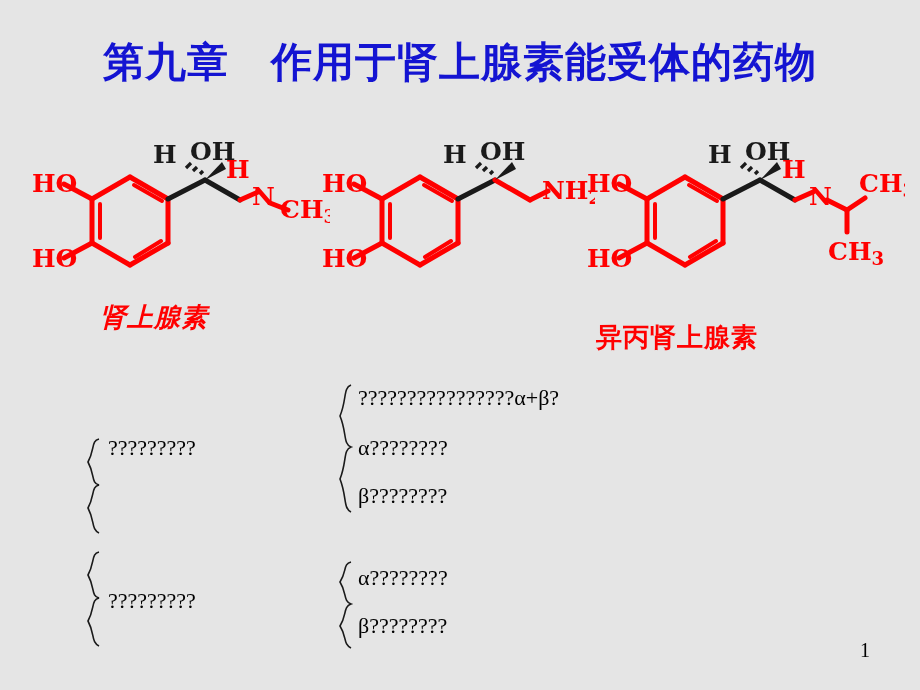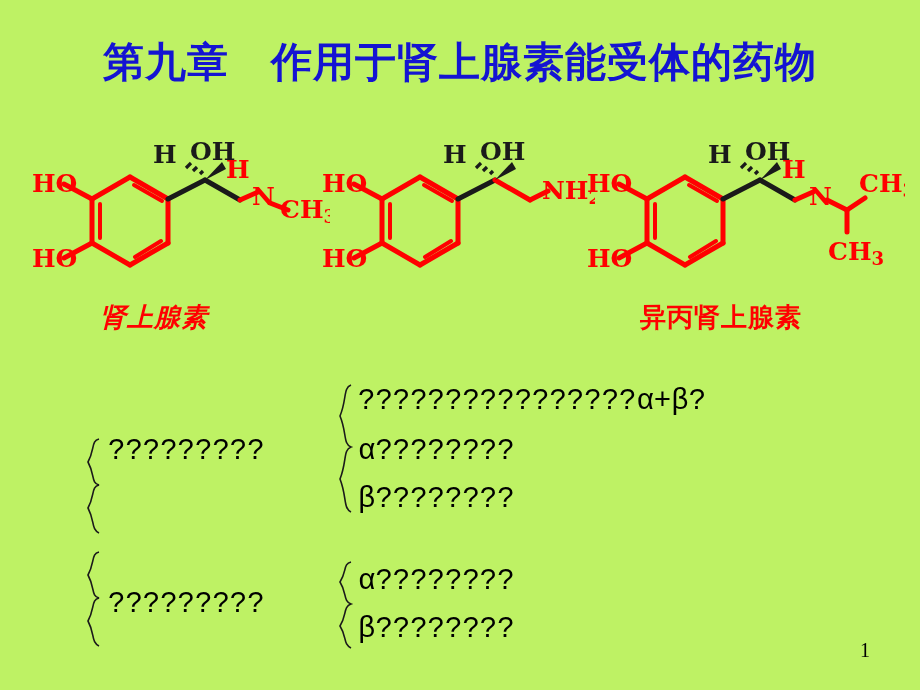--- a/index.html
+++ b/index.html
@@ -13,21 +13,21 @@
     position: relative;
     overflow: hidden;
     font-family: "Liberation Serif", "DejaVu Serif", serif;
   }
 
   #slide {
     position: absolute;
     left: 0; top: 0;
     width: 920px;
     height: 690px;
-    background: #bef264;
+    background: #e5e5e5;
   }
 
   
   #title {
     position: absolute;
     left: 0;
     top: 40px;
     width: 920px;
     text-align: center;
     color: #1414d2;
@@ -56,36 +56,36 @@
     top: 300px;
     color: #ff0000;
     font-family: "DejaVu Sans", "Liberation Sans", sans-serif;
     font-weight: bold;
     font-size: 26px;
     white-space: nowrap;
     letter-spacing: 1px;
   }
   #label-epi { left: 100px; font-style: italic; }
   #label-nor { left: 338px; }
-  #label-iso { left: 640px; }
+  #label-iso { left: 596px; margin-top: 20px; }
 
   
   #classification {
     position: absolute;
     left: 0;
     top: 375px;
     width: 920px;
     height: 290px;
   }
 
   .cls-text {
     position: absolute;
     color: #000000;
-    font-family: Liberation Mono, monospace;
-    font-size: 29px;
+    font-family: Liberation Serif, serif;
+    font-size: 22px;
     white-space: nowrap;
     line-height: 1;
   }
 
   
   #row-a1 { left: 358px; top:  12px; }
   #row-a2 { left: 358px; top:  62px; }
   #row-a3 { left: 358px; top: 110px; }
   #row-b1 { left: 358px; top: 192px; }
   #row-b2 { left: 358px; top: 240px; }

